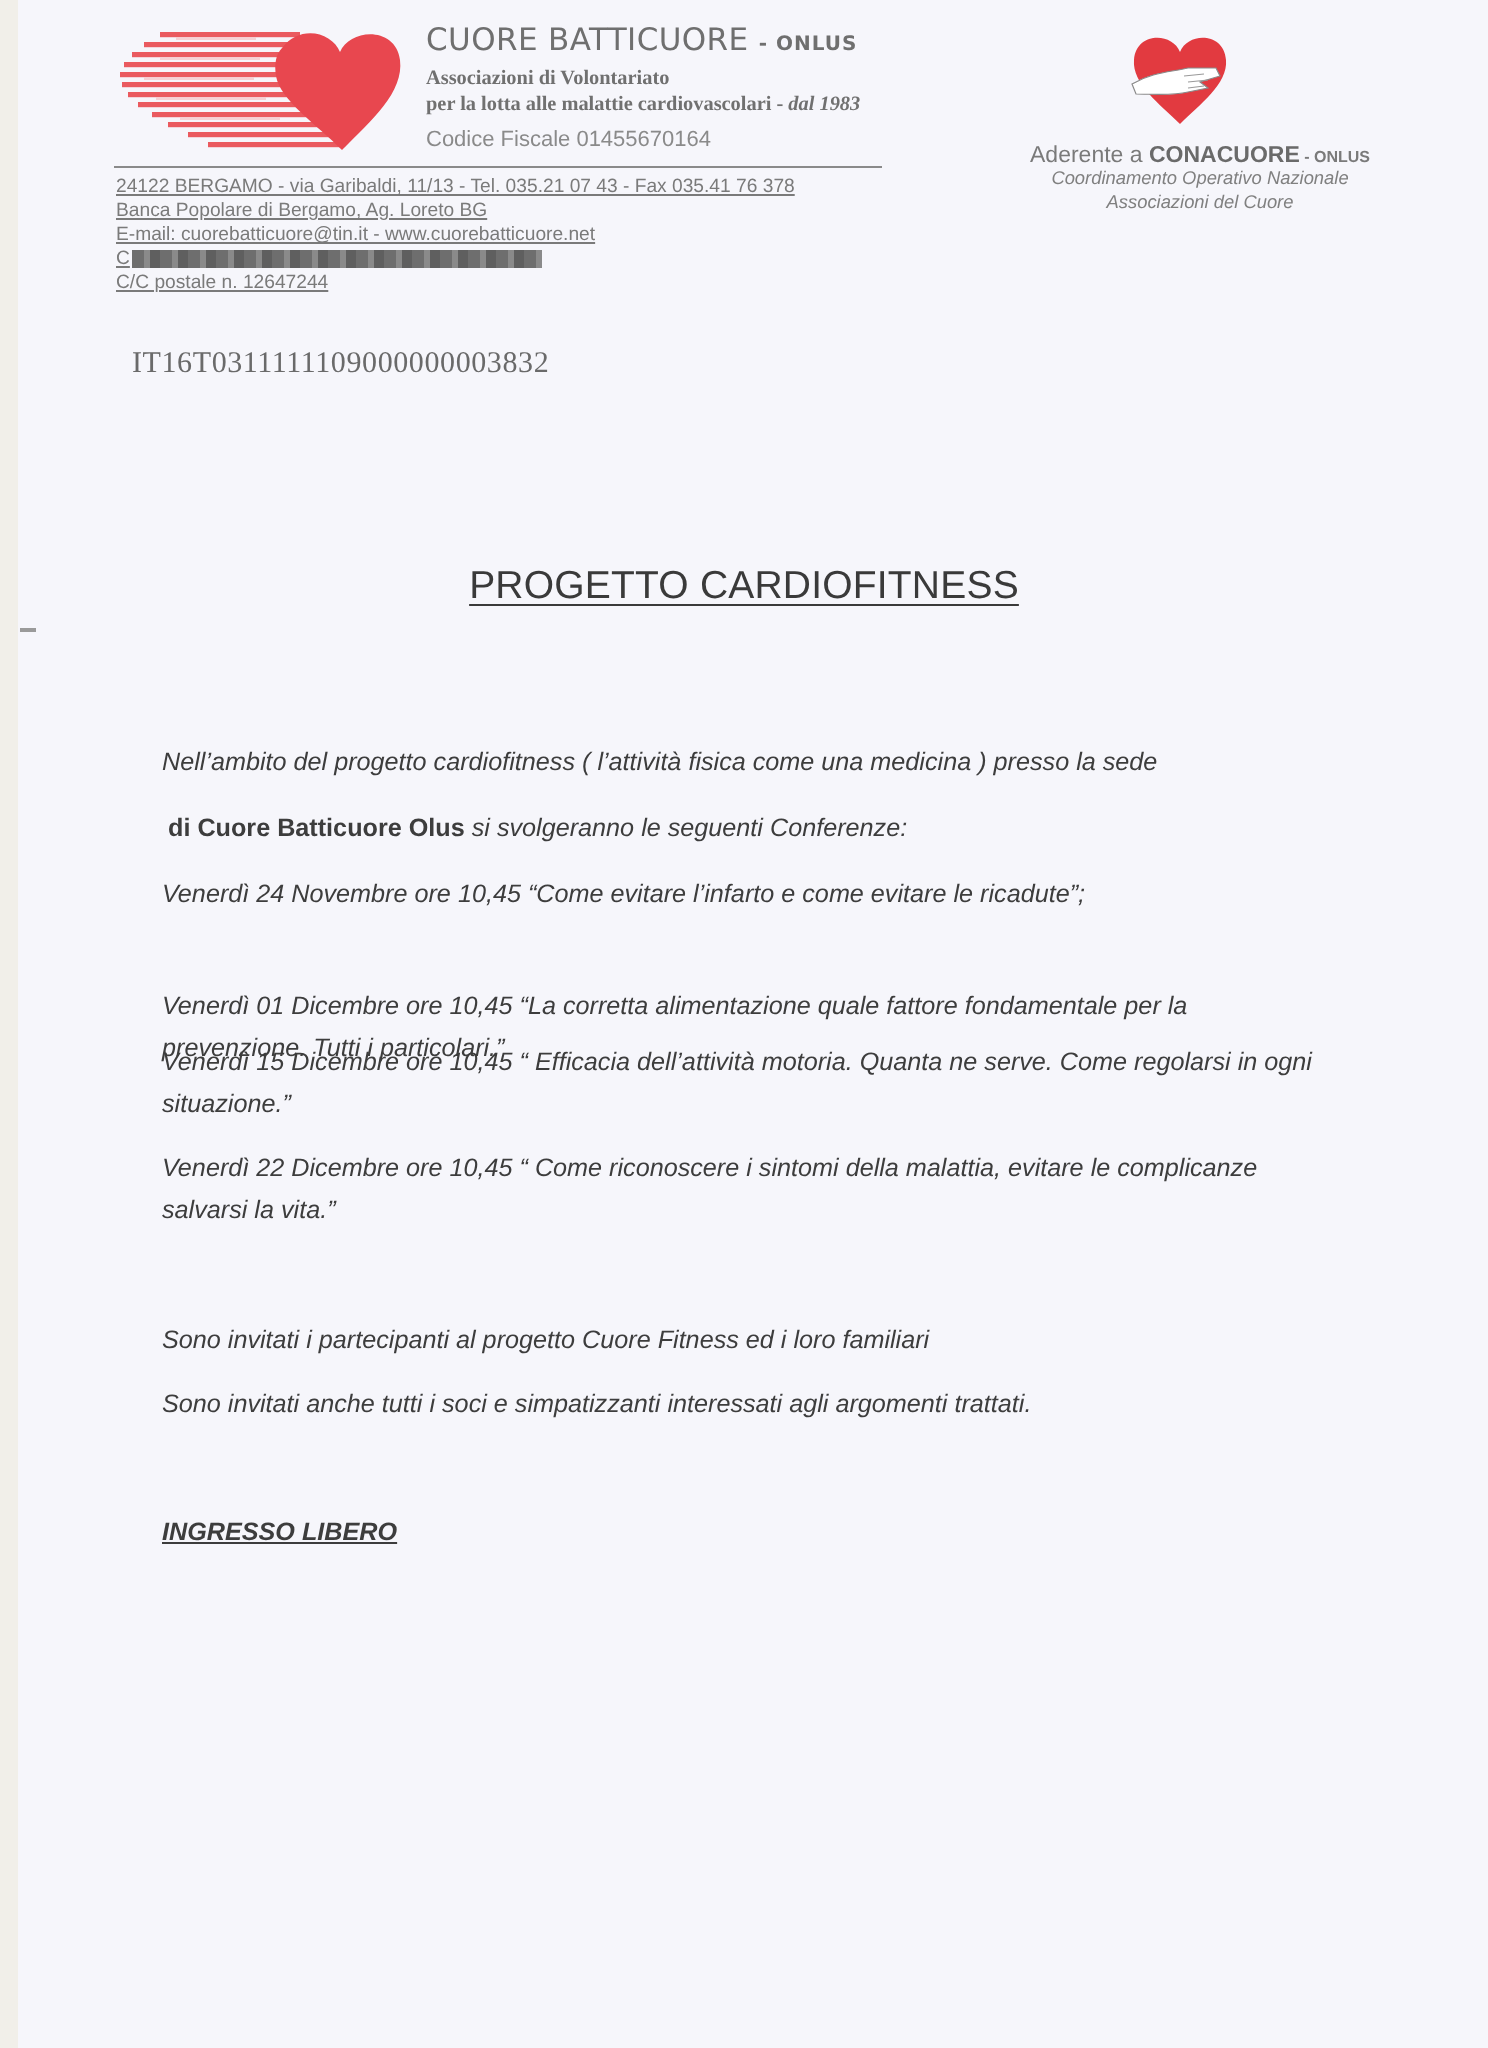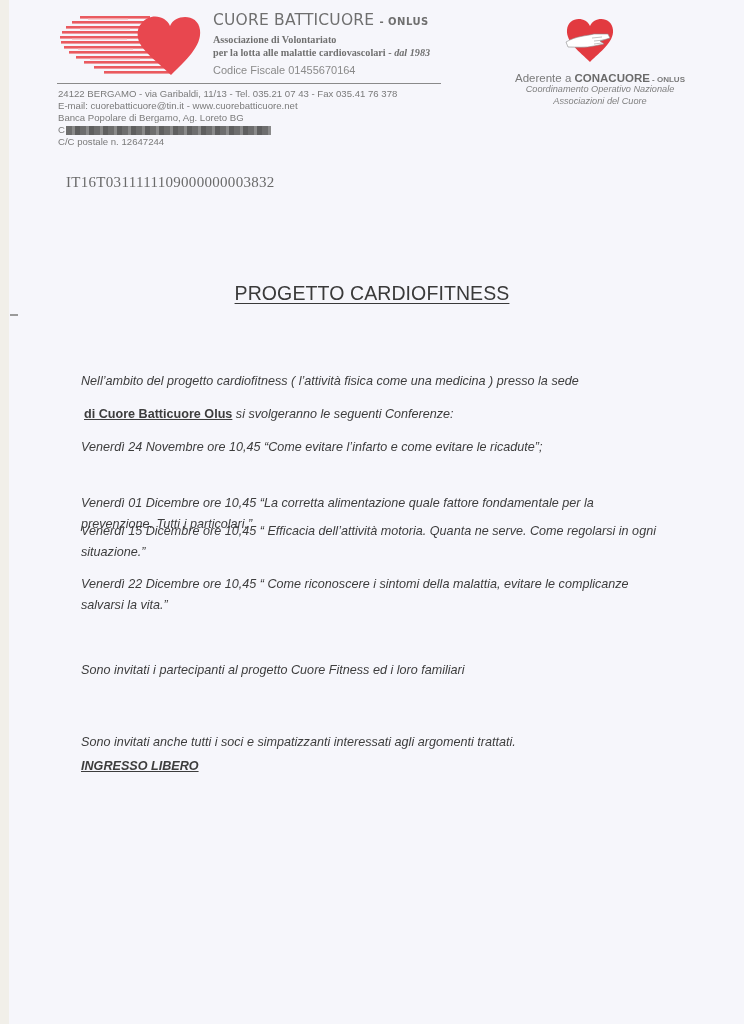--- a/index.html
+++ b/index.html
@@ -73,21 +73,21 @@
       background: #8a8a8a;
     }
     .contact-block {
       position: absolute;
       left: 58px; top: 88px;
       font-size: 9.6px;
       line-height: 12px;
       color: #7a7a7a;
       white-space: nowrap;
     }
-    .contact-block .line { height: 12px; position: relative; }
+    .contact-block .line { height: 12px; position: relative; text-decoration: underline; }
     .redacted {
       display: inline-block;
       vertical-align: middle;
       width: 205px; height: 9px;
       margin-left: 1px;
       background: repeating-linear-gradient(90deg, #6e6e6e 0 6px, #8a8a8a 6px 9px, #5f5f5f 9px 14px);
     }
     .iban {
       position: absolute;
       left: 66px; top: 174px;
@@ -144,21 +144,20 @@
       left: 81px;
       width: 600px;
       font-style: italic;
       font-size: 12.6px;
       line-height: 21px;
       color: #3d3d3d;
     }
     .para .bold-u {
       font-style: normal;
       font-weight: bold;
-      text-decoration: underline;
     }
     .ingresso {
       position: absolute;
       left: 81px; top: 759px;
       font-size: 12.6px;
       font-weight: bold;
       font-style: italic;
       text-decoration: underline;
       color: #3d3d3d;
     }
@@ -192,30 +191,30 @@
     <rect x="32" y="48.6" width="50" height="1.4"></rect>
   </g>
   <path d="M83 14 C 92 2, 108 6, 112 16 C 117 4, 140 3, 142 20 C 144 36, 128 50, 113 65 C 100 52, 82 40, 80 28 C 79 22, 80 17, 83 14 Z" fill="#e8474f"></path>
 </svg>
 
 <div class="org-name">
   <span>CUORE BATTICUORE</span>
   <span class="onlus">- ONLUS</span>
 </div>
 <div class="org-tagline">
-  <div>Associazione di Volontariato</div>
+  <div>Associazioni di Volontariato</div>
   <div><span>per la lotta alle malattie cardiovascolari - </span><i>dal 1983</i></div>
 </div>
 <div class="org-cf">Codice Fiscale 01455670164</div>
 <div class="header-rule"></div>
 
 <div class="contact-block">
   <div class="line">24122 BERGAMO - via Garibaldi, 11/13 - Tel. 035.21 07 43 - Fax 035.41 76 378</div>
+  <div class="line">Banca Popolare di Bergamo, Ag. Loreto BG</div>
   <div class="line">E-mail: cuorebatticuore@tin.it - www.cuorebatticuore.net</div>
-  <div class="line">Banca Popolare di Bergamo, Ag. Loreto BG</div>
   <div class="line"><span>C</span><span class="redacted"></span></div>
   <div class="line">C/C postale n. 12647244</div>
 </div>
 
 <div class="iban">IT16T0311111109000000003832</div>
 
 <svg class="logo-conacuore" viewBox="0 0 52 50">
   <path d="M26 12 C 22 2, 4 2, 3 16 C 2 28, 16 38, 26 48 C 36 38, 50 28, 49 16 C 48 2, 30 2, 26 12 Z" fill="#e23a40"></path>
   <path d="M2 28 C 12 22, 22 22, 30 20 L 44 20 L 46 24 L 36 27 L 40 30 L 30 32 C 22 34, 12 33, 4 33 Z" fill="#ffffff" stroke="#8a8a8a" stroke-width="0.6"></path>
   <path d="M28 24 L 38 23 M 30 27 L 40 26 M 30 30 L 38 29" stroke="#9a9a9a" stroke-width="0.6"></path>
@@ -231,15 +230,15 @@
 
 <div class="para" style="top:371px;">Nell’ambito del progetto cardiofitness ( l’attività  fisica come una medicina ) presso la sede</div>
 <div class="para" style="top:404px; left:84px;"><span class="bold-u">di Cuore Batticuore Olus</span><span> si svolgeranno le seguenti Conferenze:</span></div>
 
 <div class="para" style="top:437px;">Venerdì  24 Novembre  ore 10,45 “Come evitare l’infarto e come evitare le ricadute”;</div>
 <div class="para" style="top:493px; width:560px;">Venerdì  01 Dicembre  ore 10,45 “La corretta alimentazione quale fattore fondamentale per la prevenzione. Tutti i particolari.”</div>
 <div class="para" style="top:521px; width:590px;">Venerdì 15 Dicembre  ore 10,45 “  Efficacia dell’attività motoria. Quanta ne serve. Come regolarsi in ogni situazione.”</div>
 <div class="para" style="top:574px; width:590px;">Venerdì  22 Dicembre ore 10,45 “ Come riconoscere i sintomi della malattia, evitare le complicanze salvarsi la vita.”</div>
 
 <div class="para" style="top:660px;">Sono invitati i partecipanti al progetto Cuore Fitness ed i loro familiari</div>
-<div class="para" style="top:692px;margin-top:40px;">Sono invitati anche tutti i soci e simpatizzanti interessati agli argomenti trattati.</div>
+<div class="para" style="top:692px;">Sono invitati anche tutti i soci e simpatizzanti interessati agli argomenti trattati.</div>
 
 <div class="ingresso">INGRESSO LIBERO</div>
 
 </body></html>

